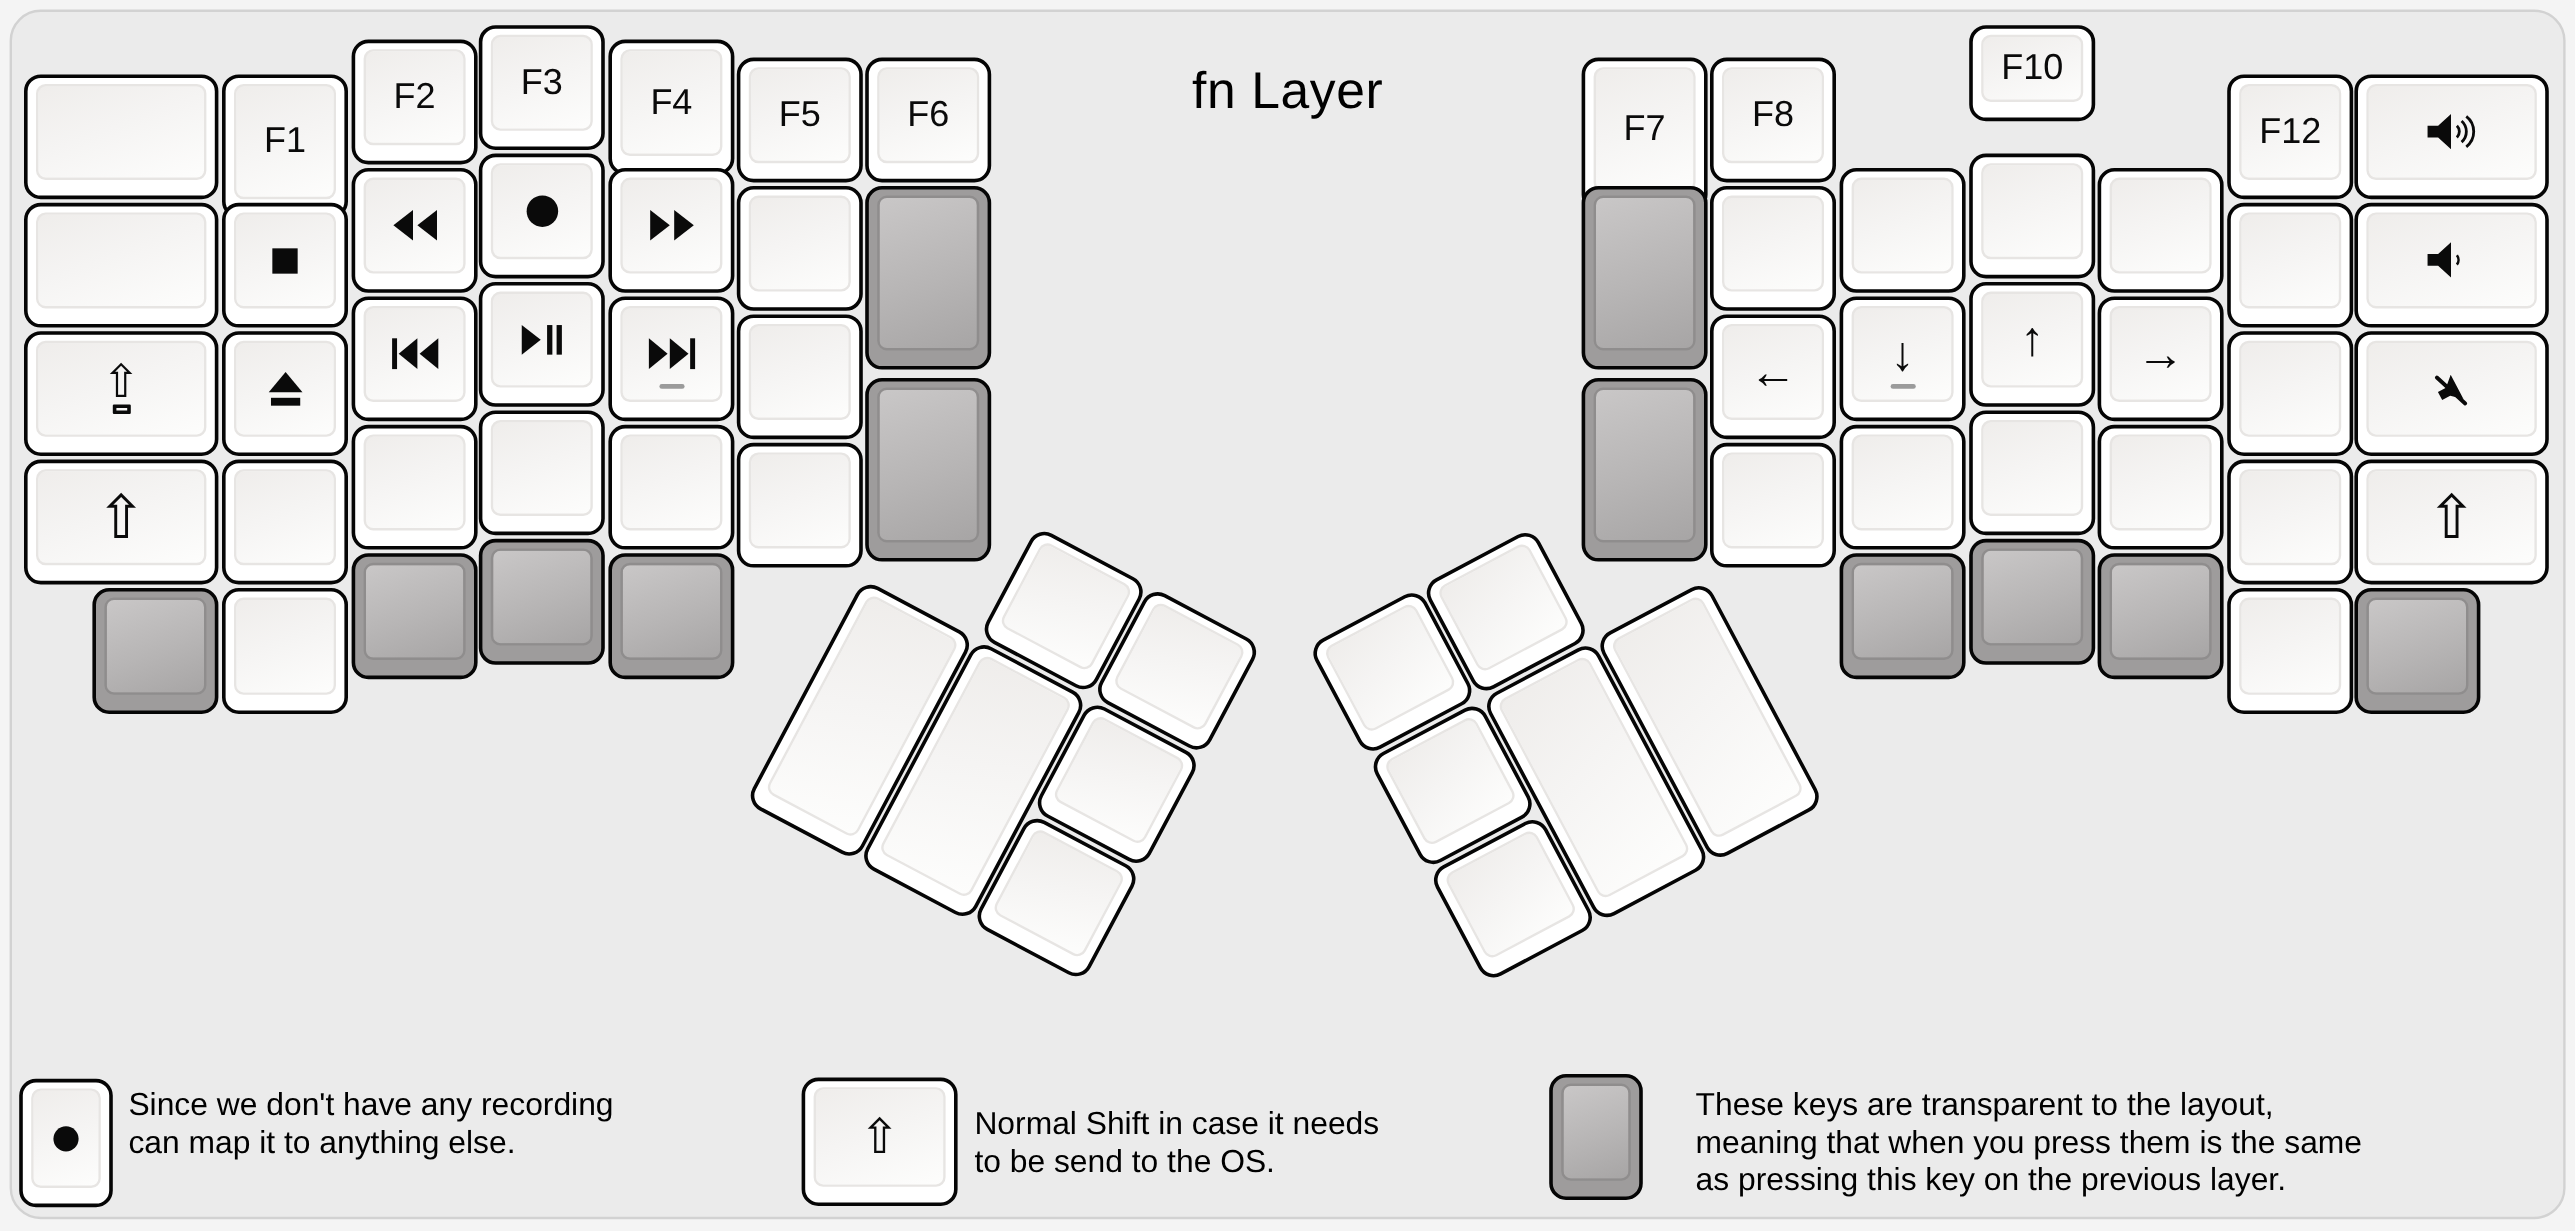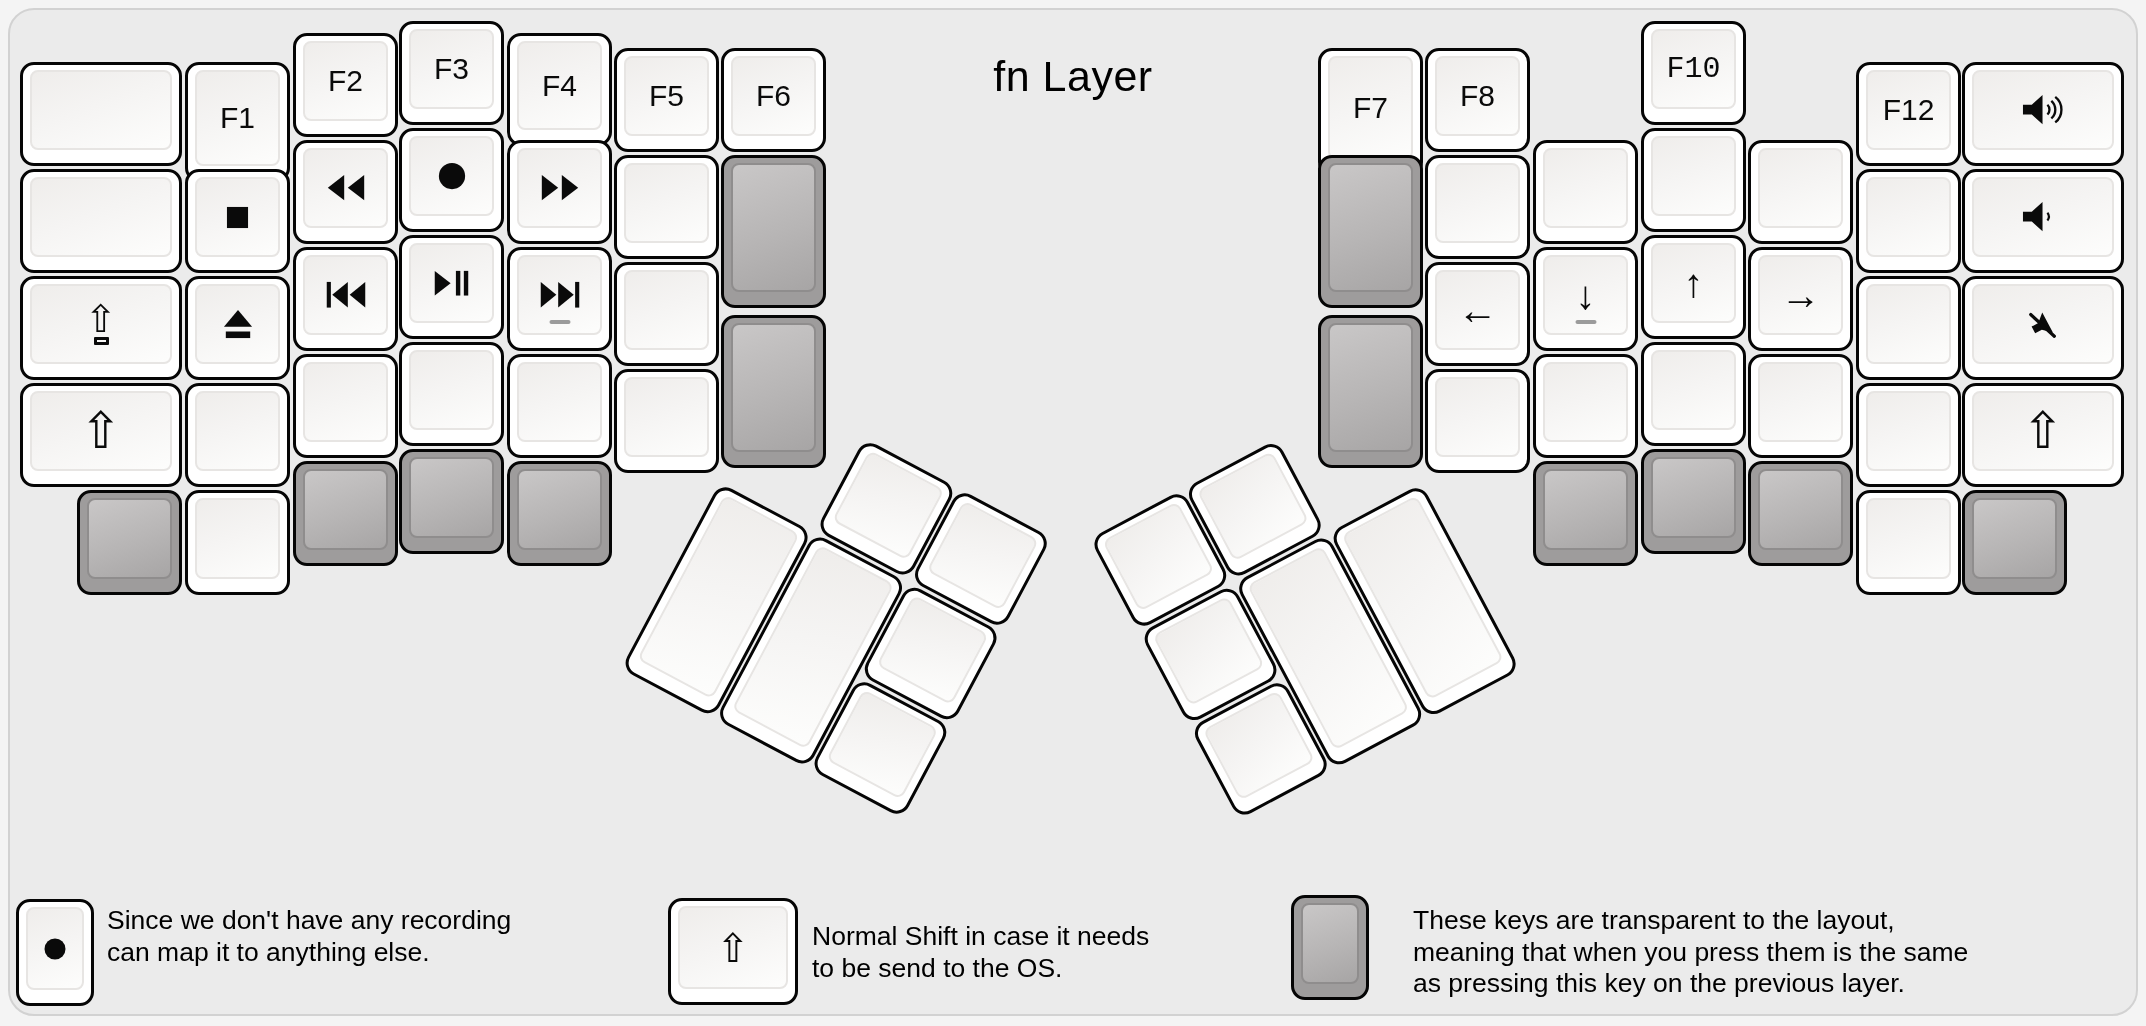--- a/index.html
+++ b/index.html
@@ -264,21 +264,21 @@
         <span class="icon g-arrow">↓</span>
         <span class="homing"></span>
       </div>
     </div>
     <div class="key" style="left: 1533px; top: 354px; width: 105px; height: 104px;">
       <div class="cap"></div>
     </div>
     <div class="key gray" style="left: 1533px; top: 461px; width: 105px; height: 105px;">
       <div class="cap"></div>
     </div>
-    <div class="key" style="left: 1641px; top: 21px; width: 105px; height: 104px; font-family: Liberation Mono, monospace;">
+    <div class="key" style="left: 1641px; top: 21px; width: 105px; height: 80px;">
       <div class="cap">
         <span class="klabel">F10</span>
       </div>
     </div>
     <div class="key" style="left: 1641px; top: 128px; width: 105px; height: 104px;">
       <div class="cap"></div>
     </div>
     <div class="key" style="left: 1641px; top: 235px; width: 105px; height: 104px;">
       <div class="cap">
         <span class="icon g-arrow">↑</span>

